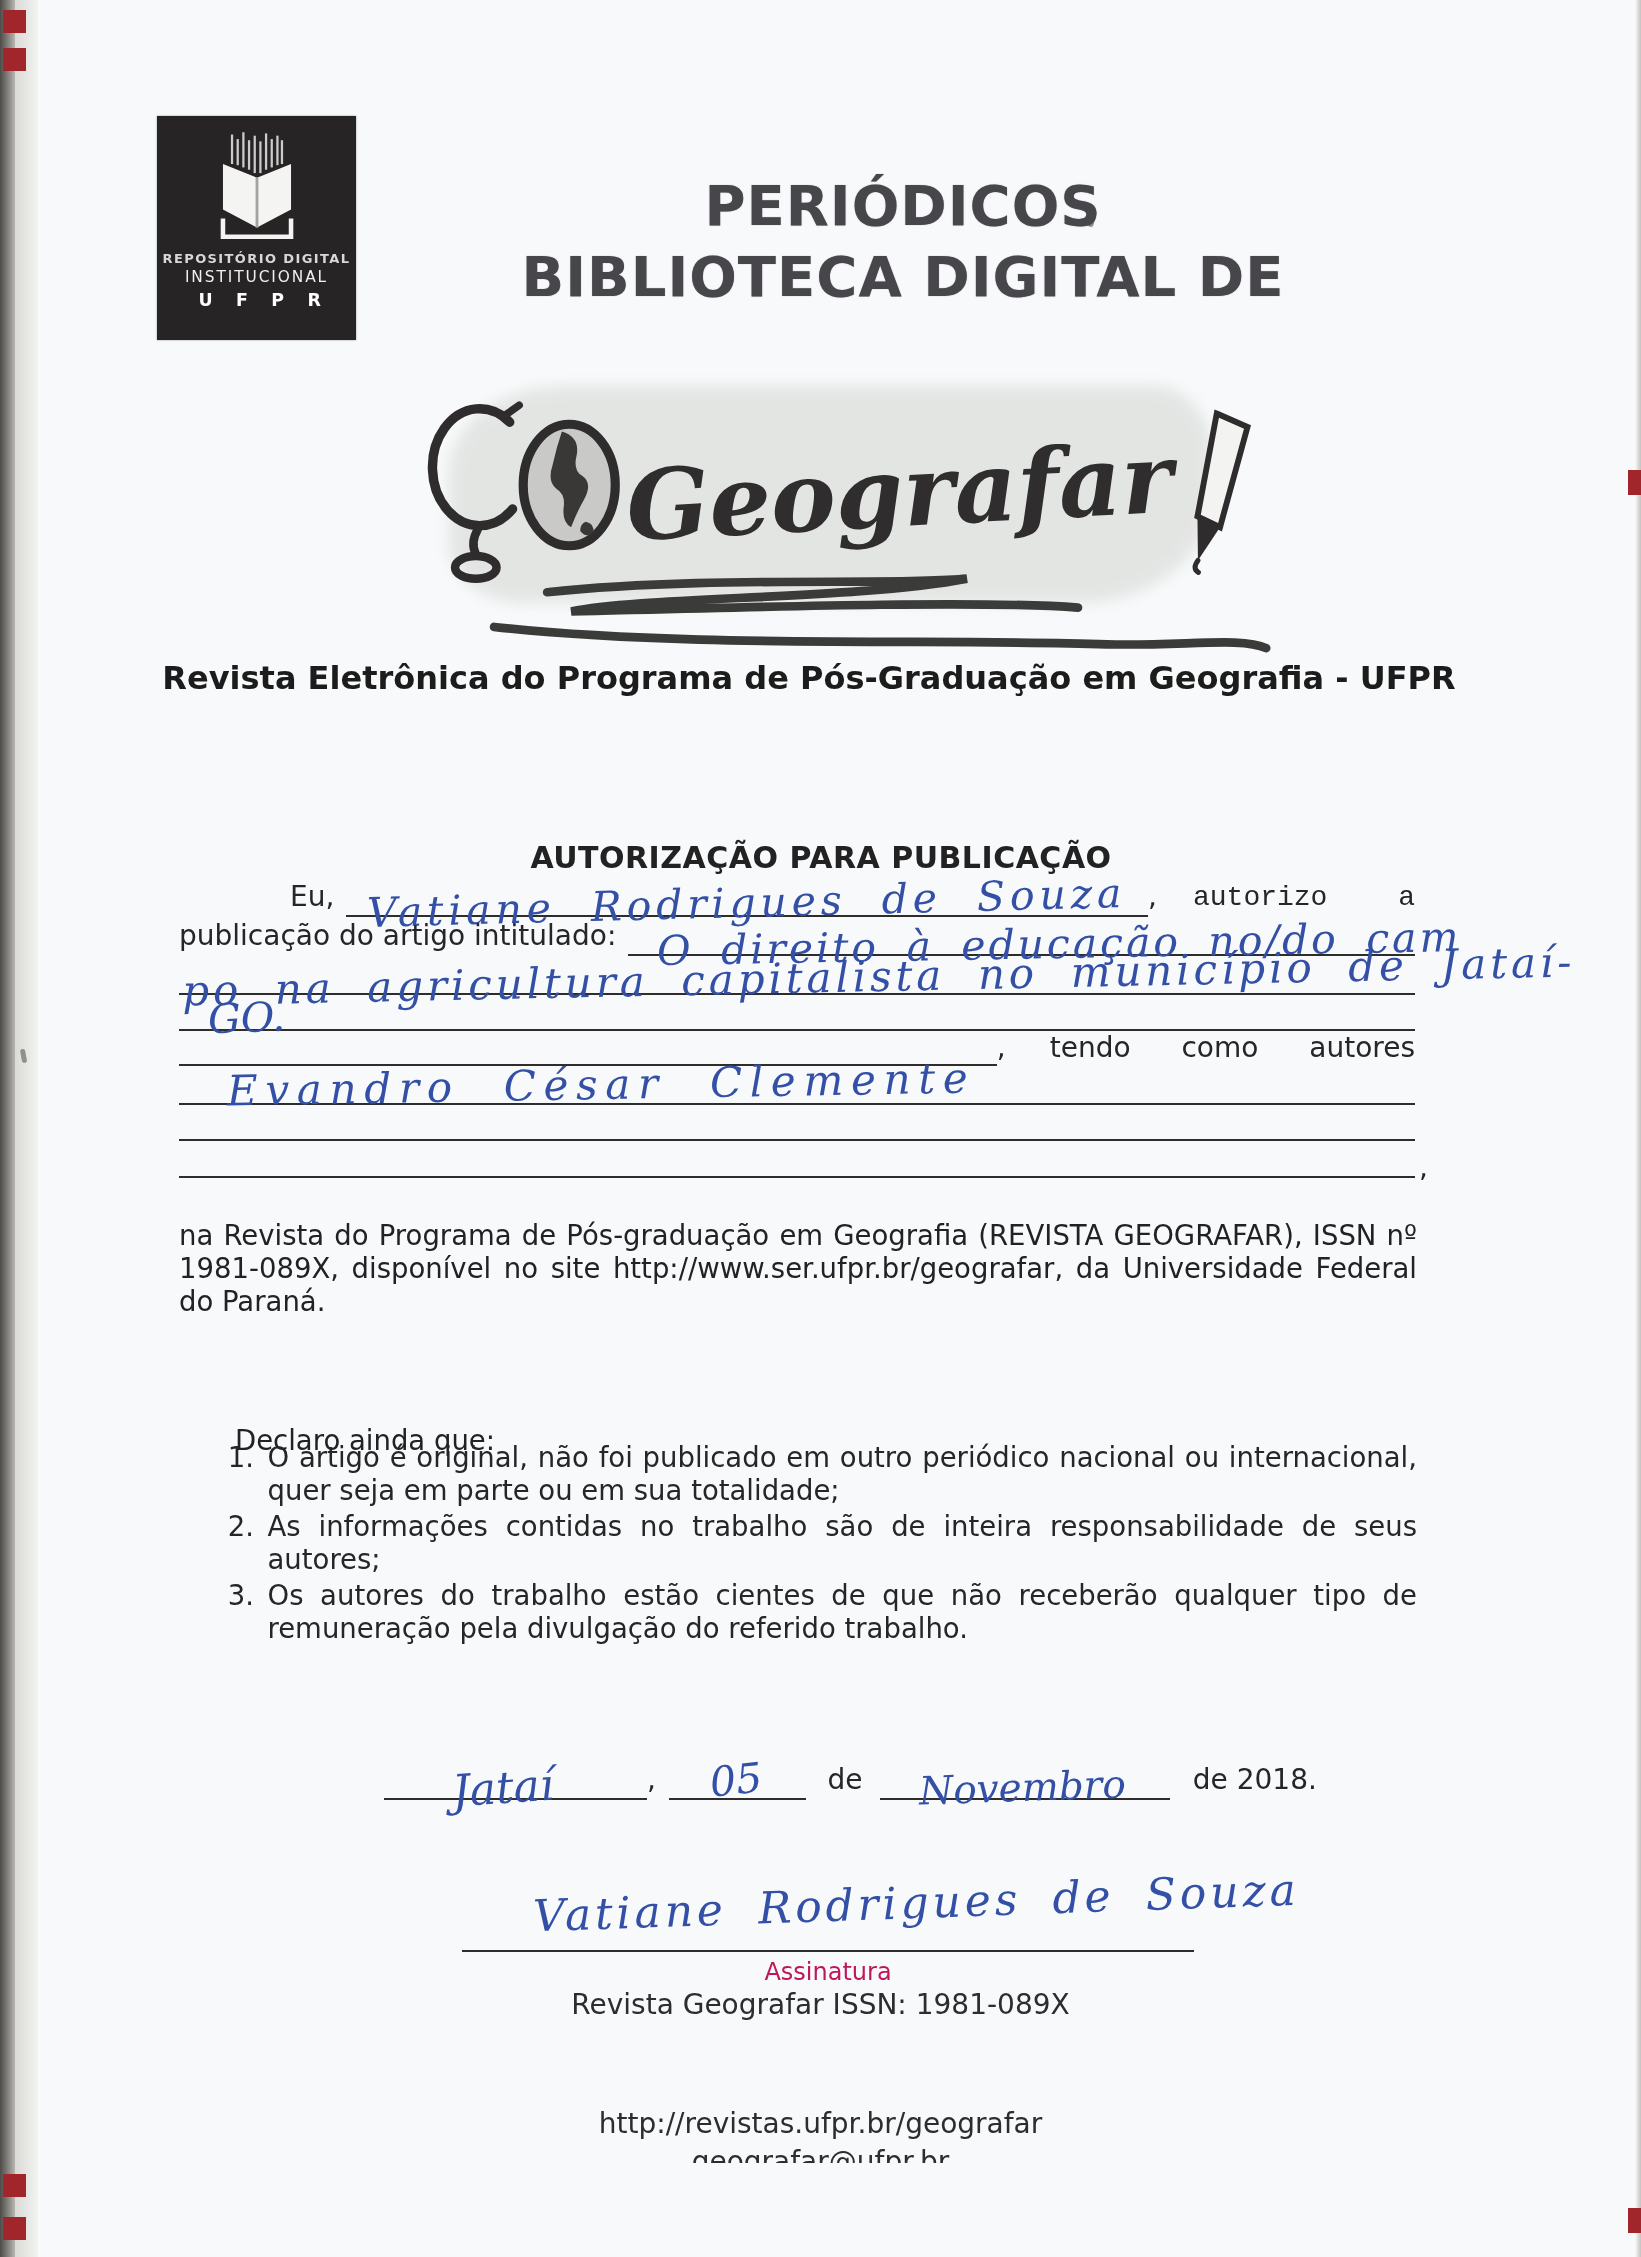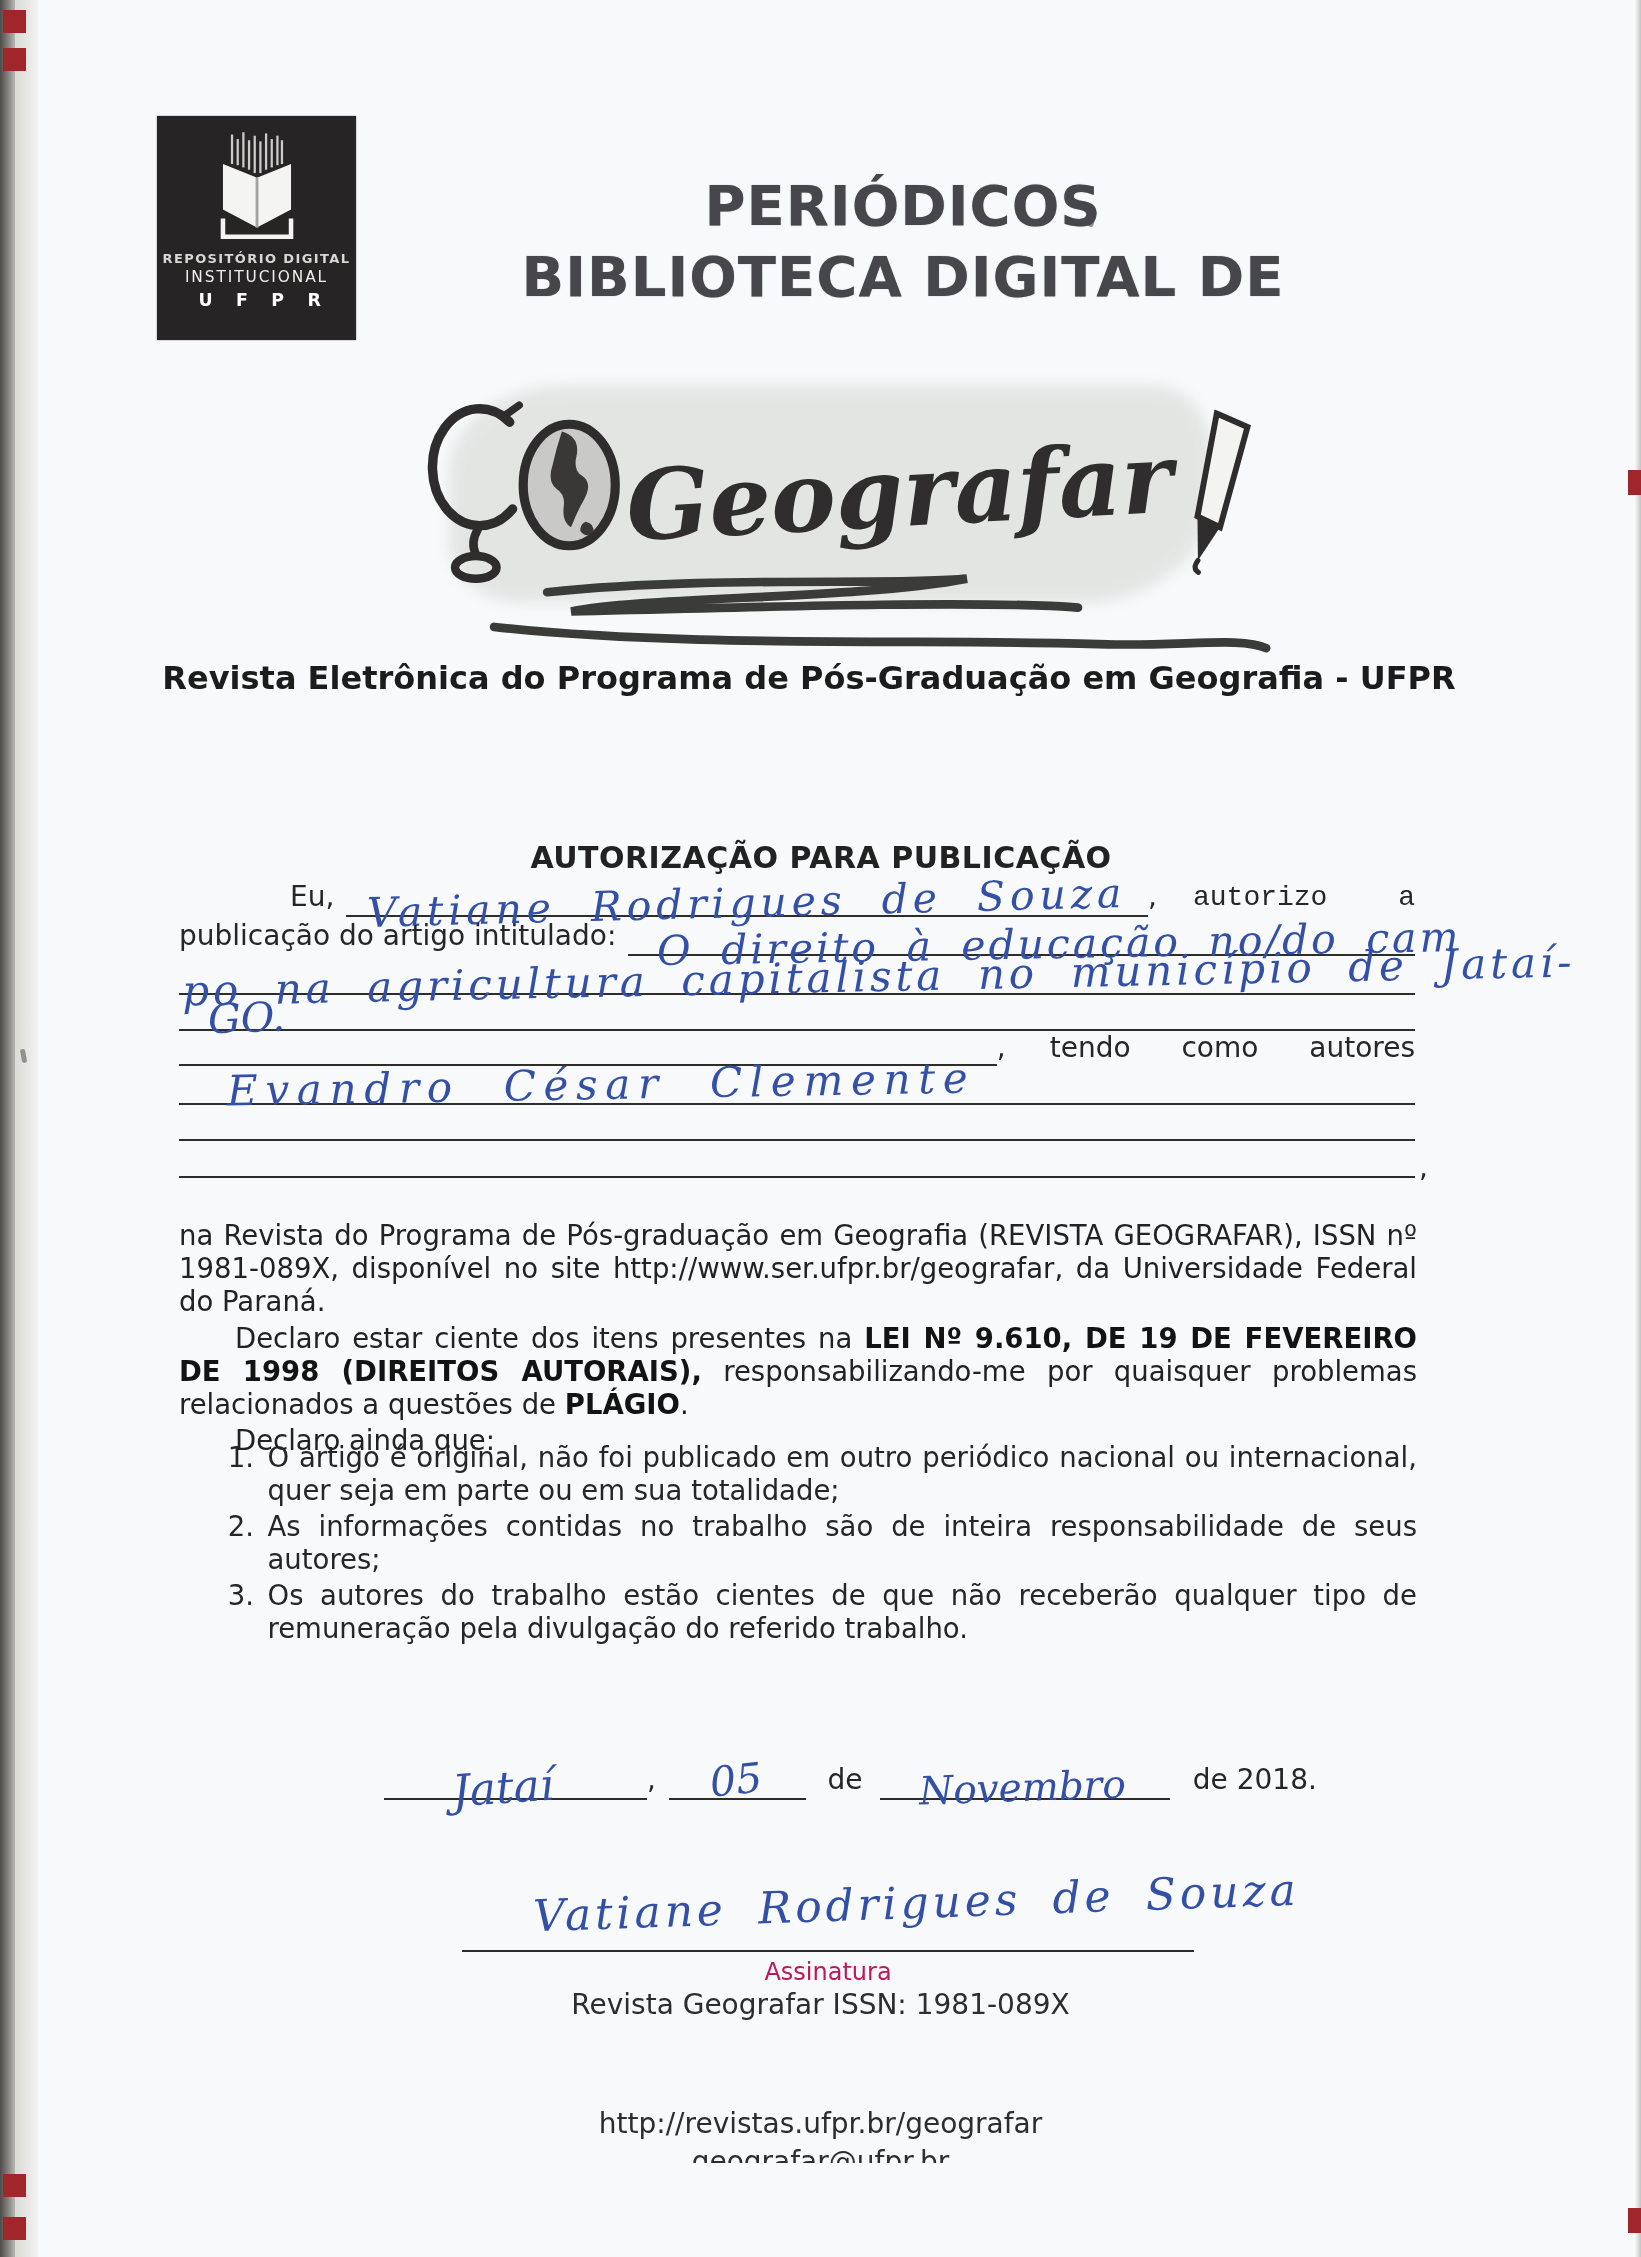--- a/index.html
+++ b/index.html
@@ -231,21 +231,20 @@
     <span class="tendo">tendo como autores</span>
   </div>
 
   <div class="rule6"></div>
   <span class="hw hw-authors">Evandro César Clemente</span>
   <div class="rule7"></div>
   <div class="rule8"></div>
   <span class="comma8">,</span>
 
   <p class="para p1">na Revista do Programa de Pós-graduação em Geografia (REVISTA GEOGRAFAR), ISSN nº 1981-089X, disponível no site http://www.ser.ufpr.br/geografar, da Universidade Federal do Paraná.</p>
-  <p class="para p2"><span>Declaro estar ciente dos itens presentes na </span><b>LEI Nº 9.610, DE 19 DE FEVEREIRO DE 1998 (DIREITOS AUTORAIS),</b><span> responsabilizando-me por quaisquer problemas relacionados a questões de </span><b>PLÁGIO</b><span>.</span></p>
   <p class="para p3">Declaro ainda que:</p>
 
   <div class="dlist">
     <div class="ditem">
       <span class="num">1.</span>
       <span class="txt">O artigo é original, não foi publicado em outro periódico nacional ou internacional, quer seja em parte ou em sua totalidade;</span>
     </div>
     <div class="ditem">
       <span class="num">2.</span>
       <span class="txt">As informações contidas no trabalho são de inteira responsabilidade de seus autores;</span>

